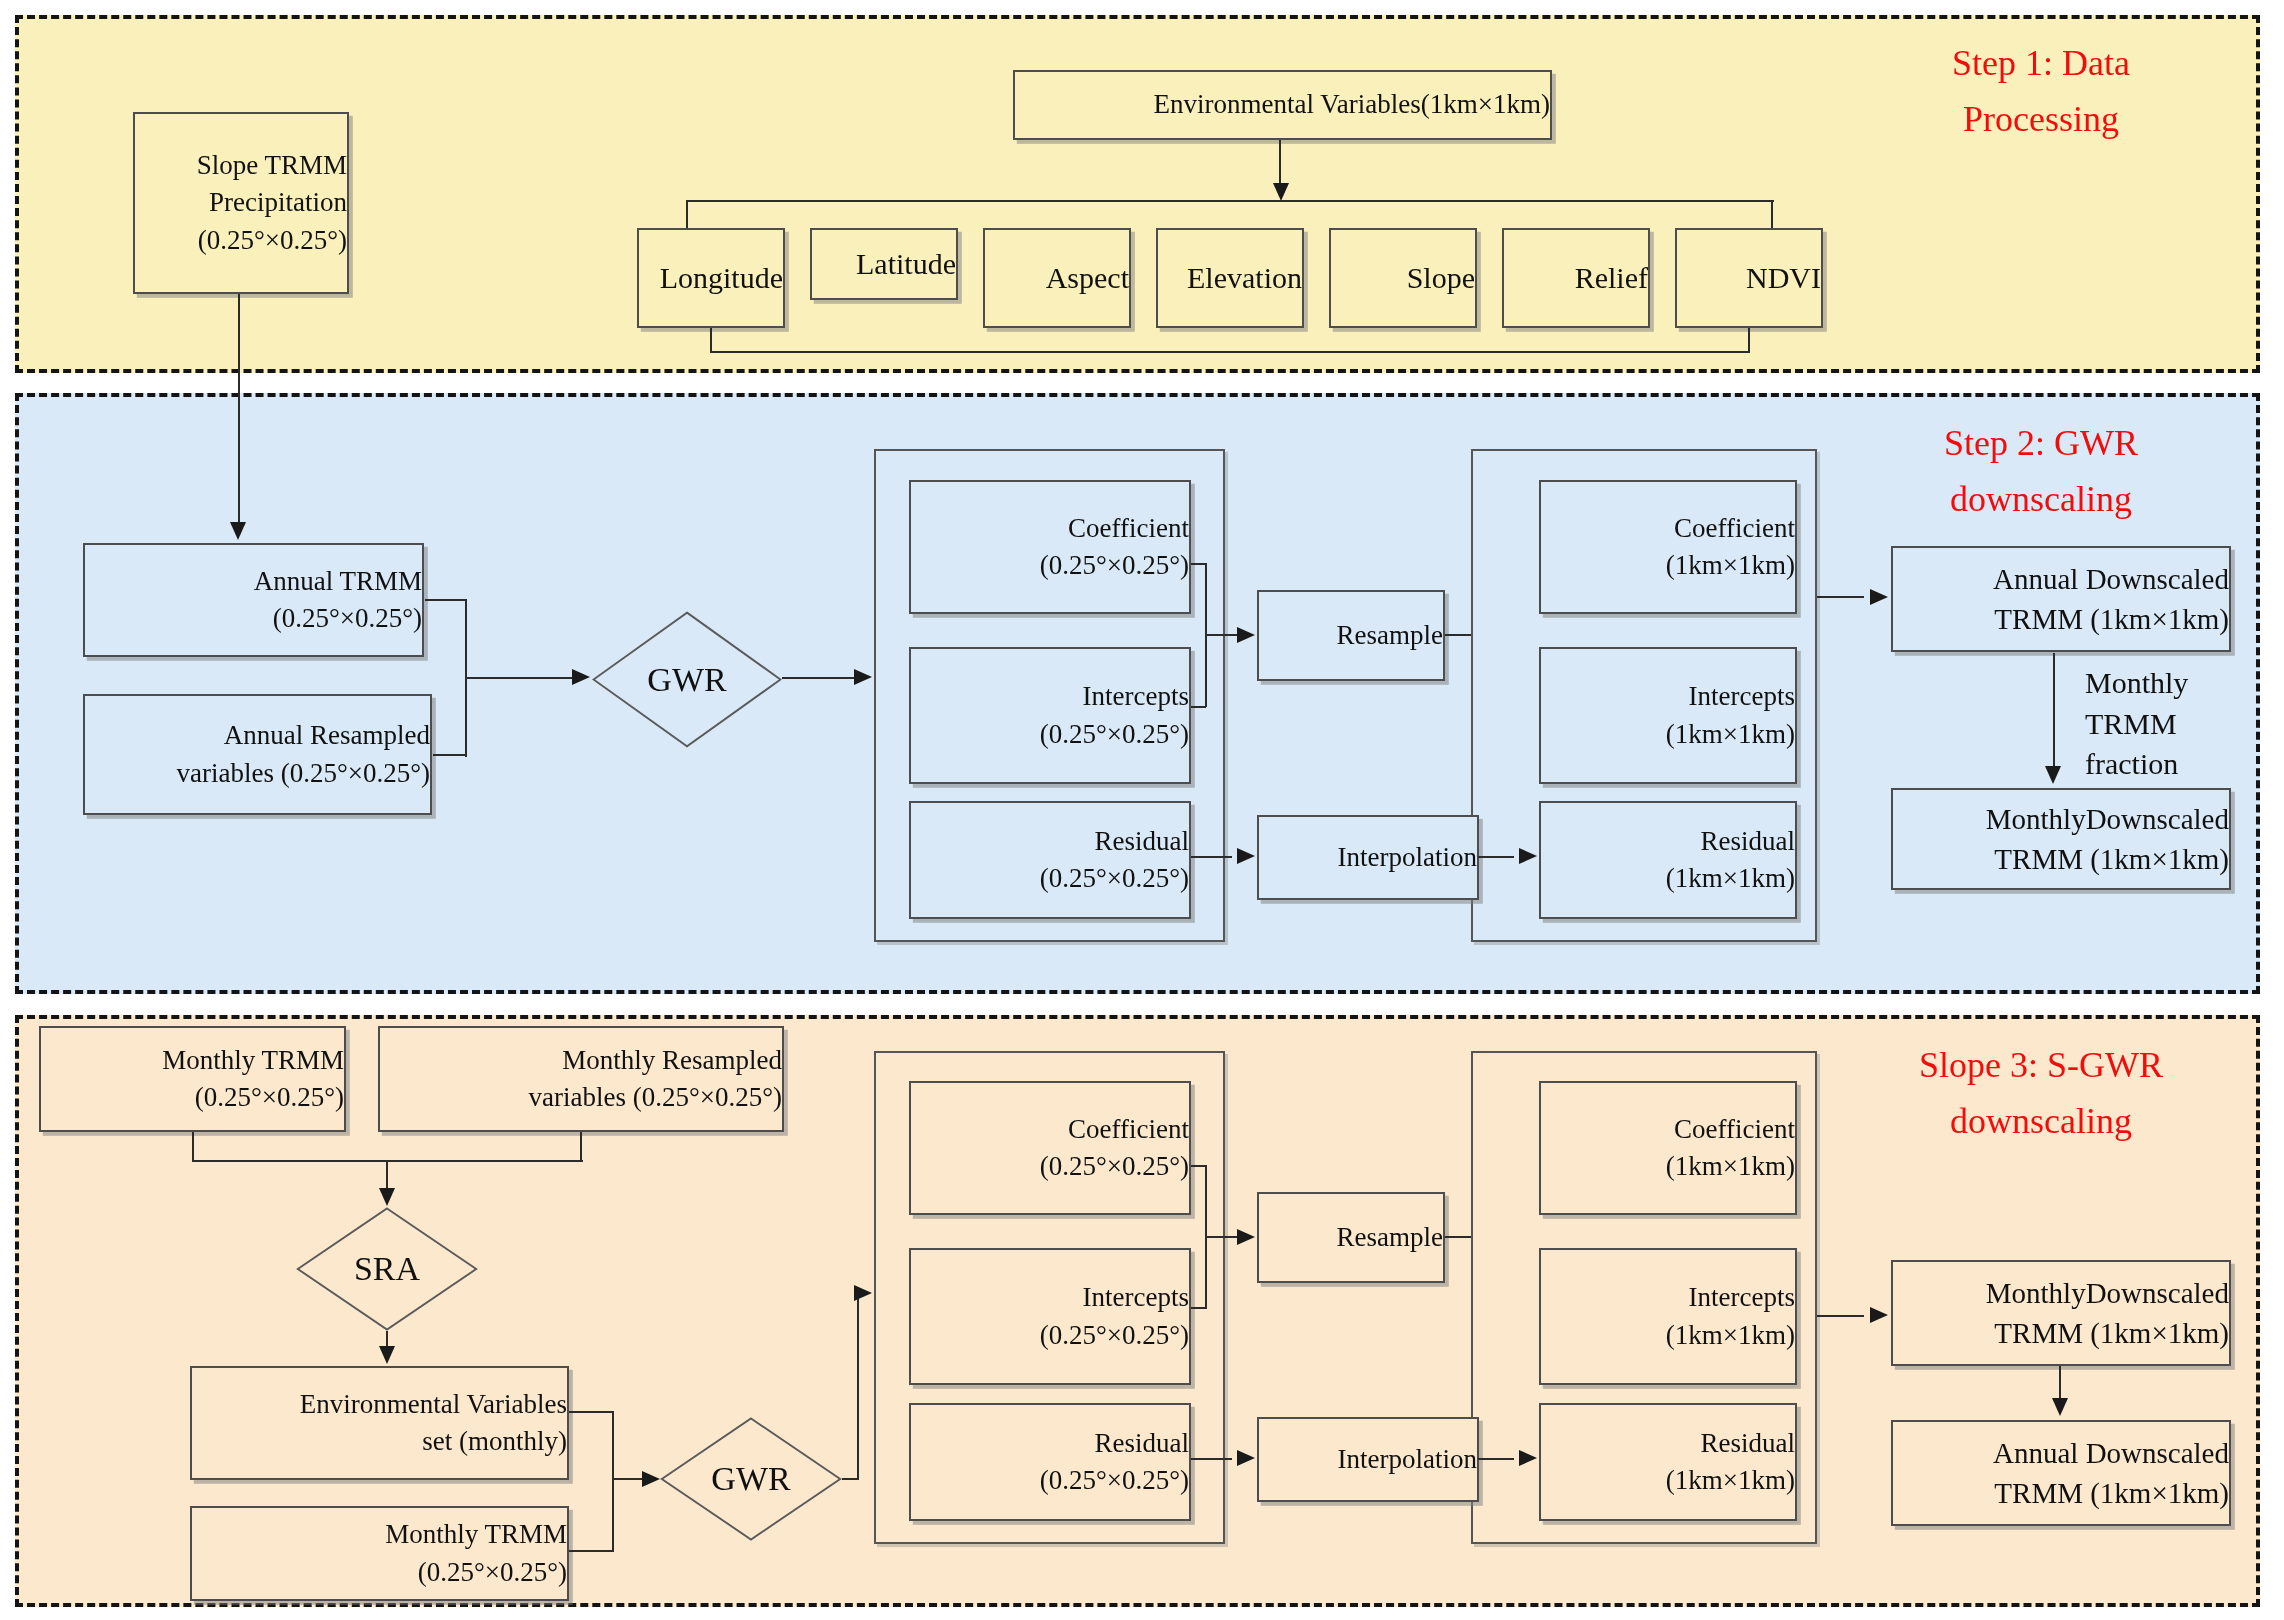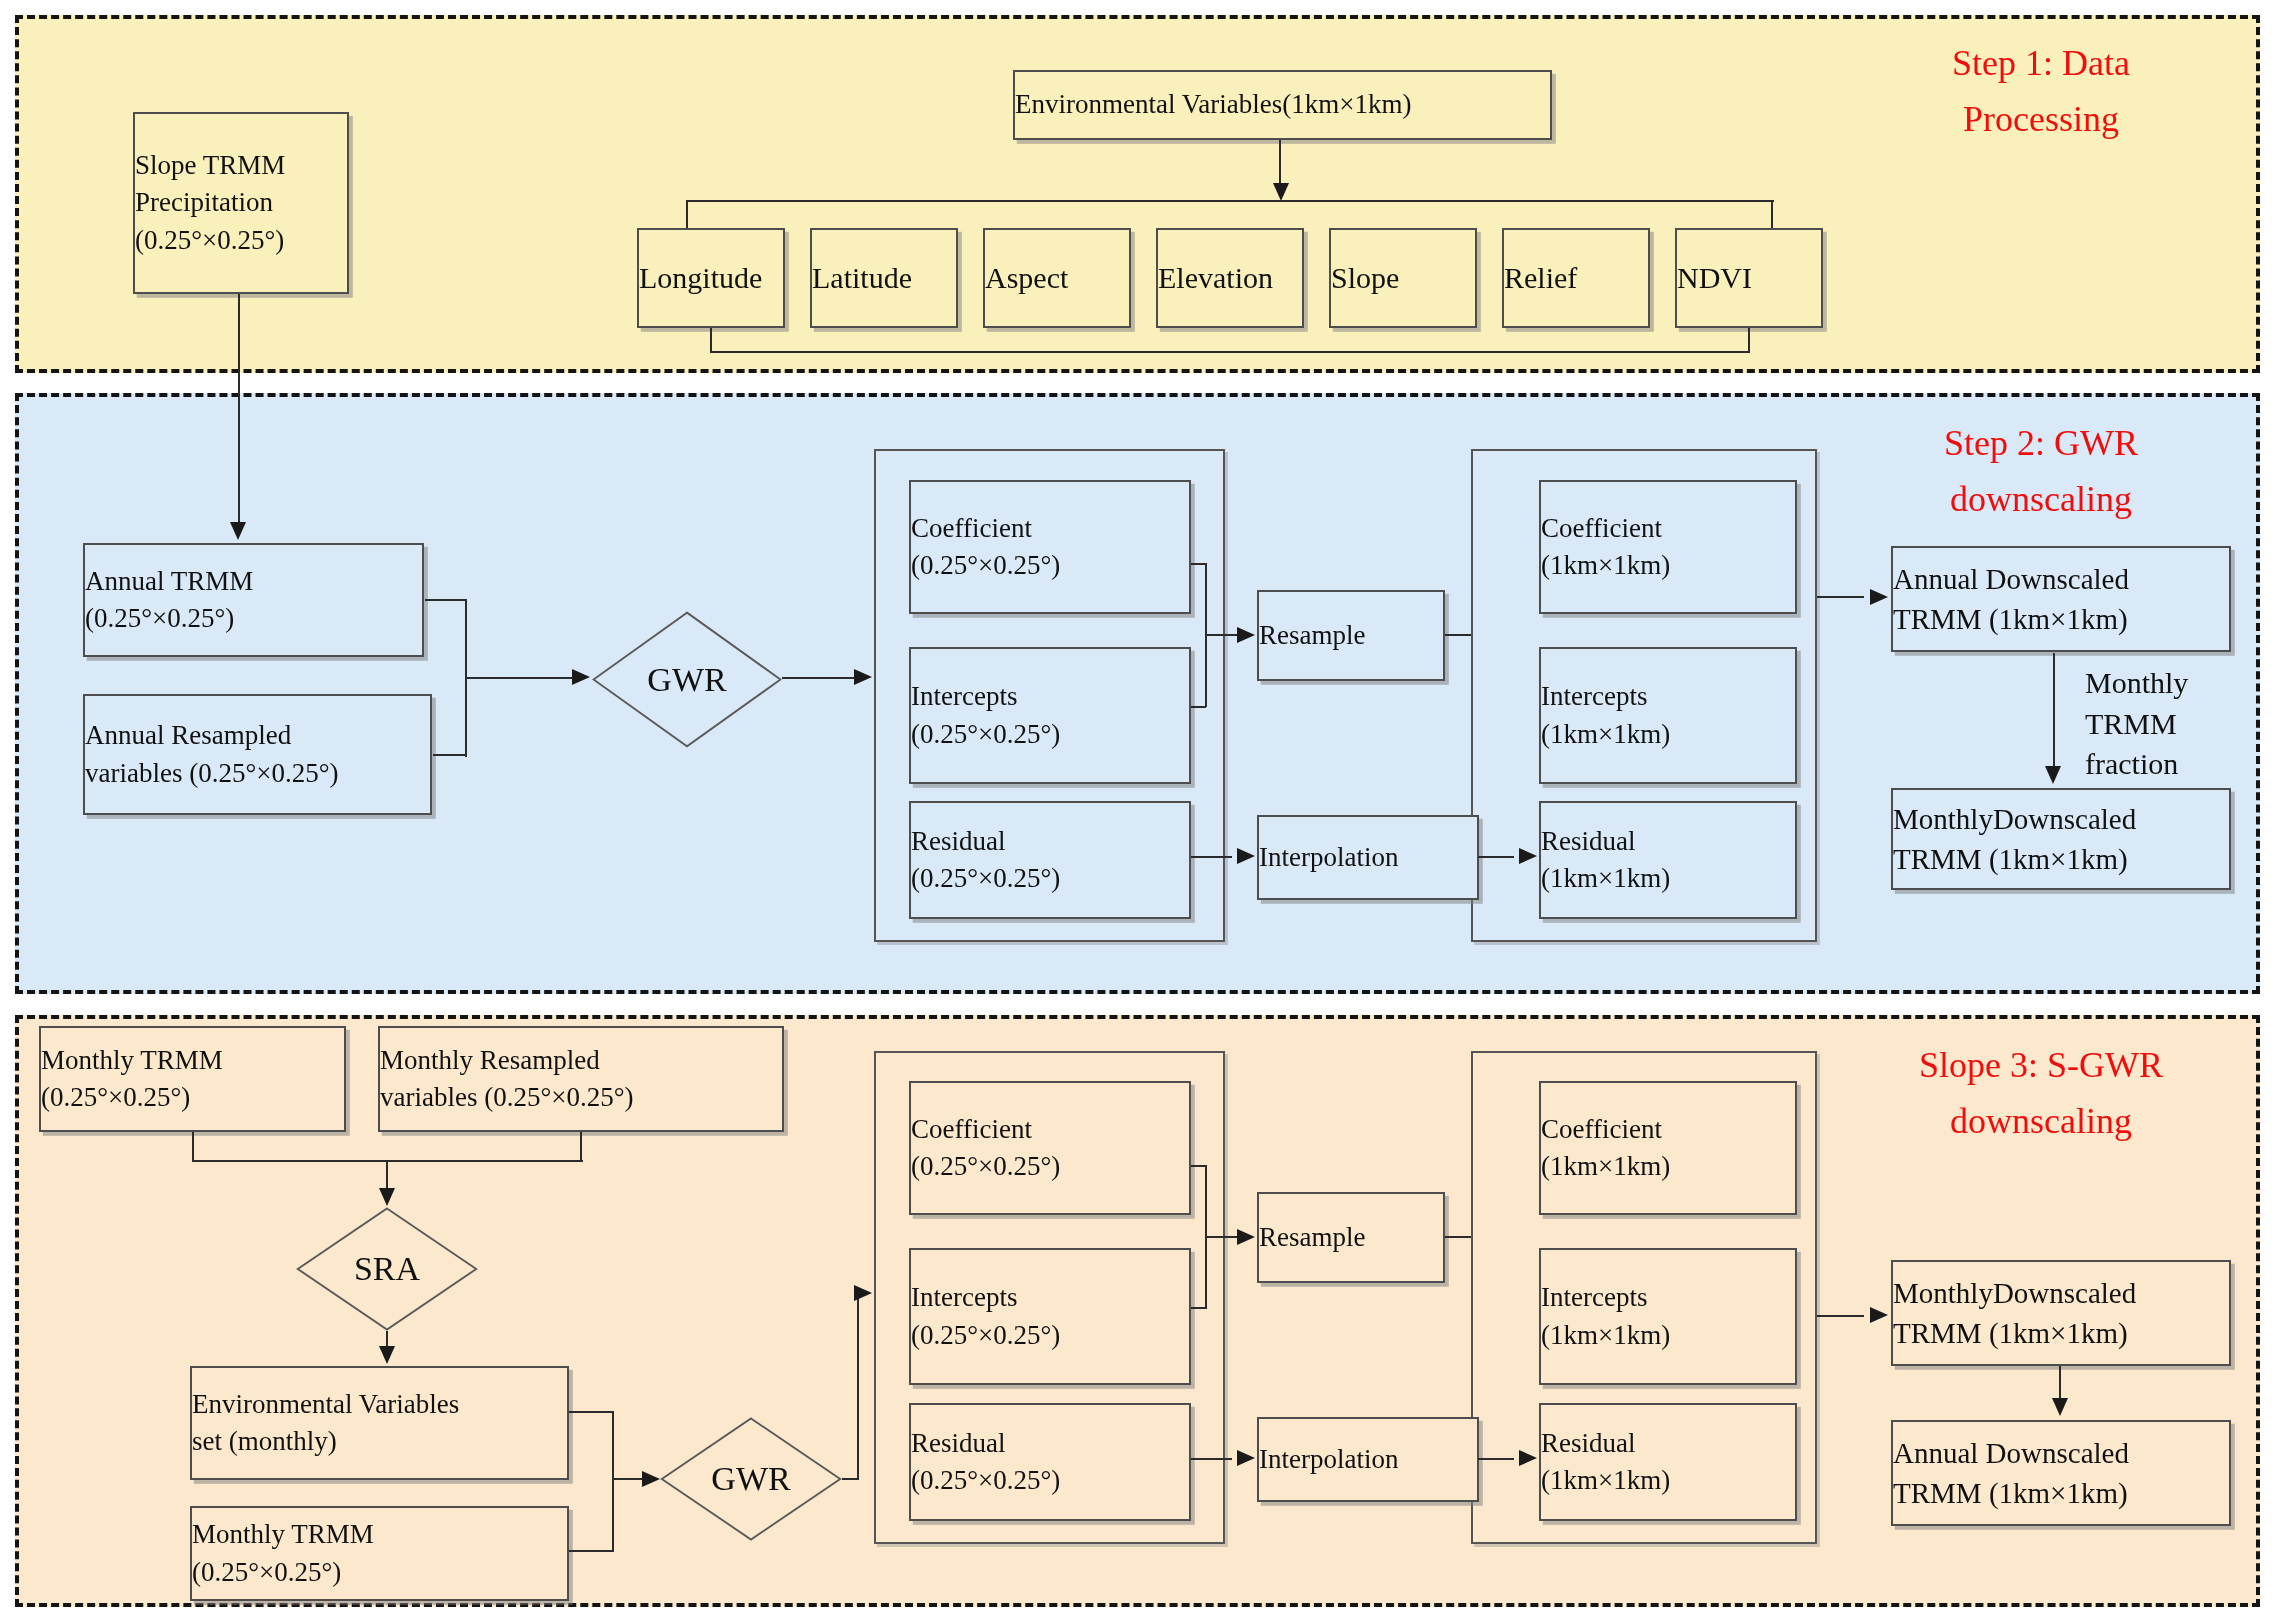--- a/index.html
+++ b/index.html
@@ -5,21 +5,21 @@
   html,body{margin:0;padding:0;background:#ffffff;}
   .figure{position:relative;width:2284px;height:1620px;background:#ffffff;
           font-family:"Liberation Serif","DejaVu Serif",serif;color:#111;}
   .band{position:absolute;left:15px;width:2245px;border:4.6px dashed #141414;box-sizing:border-box;}
   .band1{top:15px;height:358px;background:#FAF0BC;}
   .band2{top:393px;height:601px;background:#D9E9F7;}
   .band3{top:1015px;height:592px;background:#FBE8CD;}
   .steplabel{position:absolute;width:364px;text-align:center;color:#F20D0D;
              font-size:36px;line-height:1.55;}
   .box{position:absolute;border:2.3px solid #4d4d4d;box-sizing:border-box;
-       display:flex;flex-direction:column;align-items:flex-start;justify-content:center;
+       display:flex;flex-direction:column;align-items:flex-end;justify-content:center;
        text-align:center;font-size:27px;line-height:1.38;
        box-shadow:3.8px 3.8px 0 rgba(125,125,125,0.5);}
   .b1{background:#FAF0BC;} .b2{background:#D9E9F7;} .b3{background:#FBE8CD;}
   .group{position:absolute;border:2.3px solid #555;box-sizing:border-box;
          box-shadow:3px 3px 0 rgba(125,125,125,0.35);}
   .varbox{font-size:30px;}
   .hl{position:absolute;height:2.3px;background:#2b2b2b;}
   .vl{position:absolute;width:2.3px;background:#2b2b2b;}
   .ah-r{position:absolute;width:0;height:0;border-top:8.3px solid transparent;
         border-bottom:8.3px solid transparent;border-left:18px solid #1a1a1a;}
@@ -55,21 +55,21 @@
 
   <div class="vl" style="left:1279px;top:140px;height:46px;"></div>
   <div class="ah-d" style="left:1273px;top:183px;"></div>
   <div class="hl" style="left:687px;top:200px;width:1087px;"></div>
   <div class="vl" style="left:686px;top:200px;height:29px;"></div>
   <div class="vl" style="left:1771px;top:200px;height:29px;"></div>
 
   <div class="box b1 varbox" style="left:637px;top:228px;width:148px;height:100px;">
       <div>Longitude</div>
     </div>
-  <div class="box b1 varbox" style="left:810px;top:228px;width:148px;height:100px;">
+  <div class="box b1 varbox" style="left:810px;top:228px;width:148px;height:72px;">
       <div>Latitude</div>
     </div>
   <div class="box b1 varbox" style="left:983px;top:228px;width:148px;height:100px;">
       <div>Aspect</div>
     </div>
   <div class="box b1 varbox" style="left:1156px;top:228px;width:148px;height:100px;">
       <div>Elevation</div>
     </div>
   <div class="box b1 varbox" style="left:1329px;top:228px;width:148px;height:100px;">
       <div>Slope</div>

